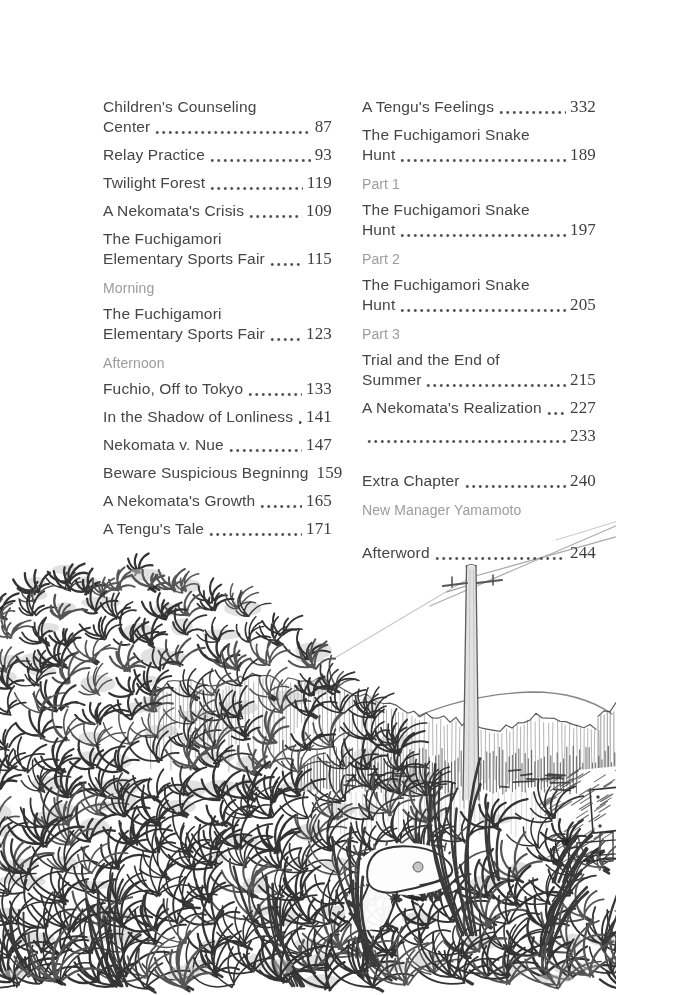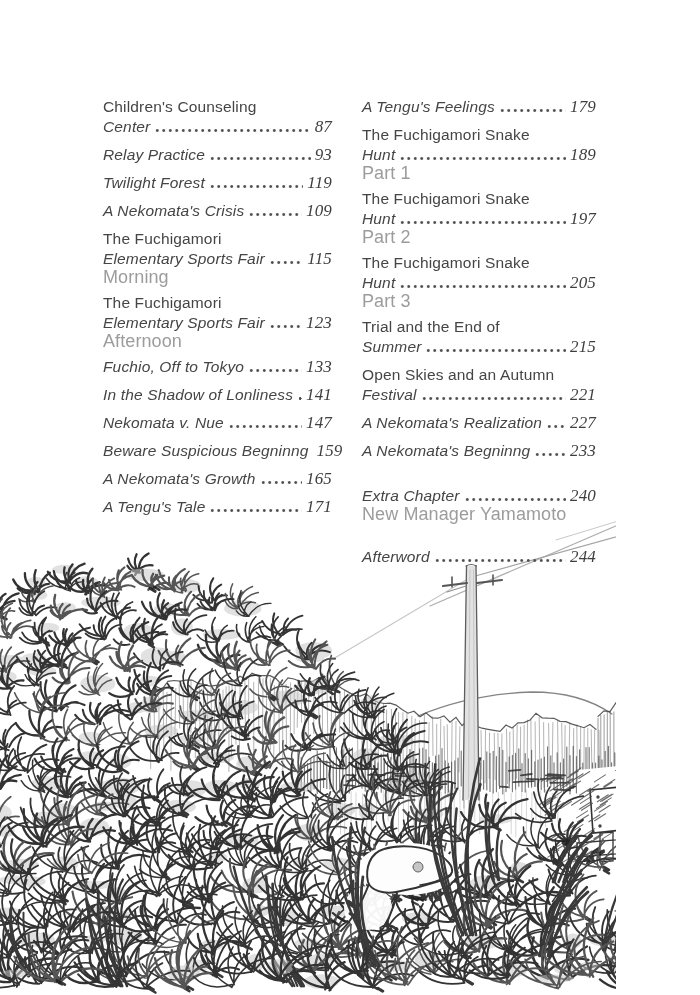--- a/index.html
+++ b/index.html
@@ -4,27 +4,27 @@
 <style>
   html,body{margin:0;padding:0;background:#ffffff;}
   .page{position:relative;width:616px;height:995px;background:#ffffff;overflow:hidden;
         font-family:"Liberation Sans", sans-serif;}
   .col{position:absolute;top:97px;}
   .col-left{left:103px;width:229px;}
   .col-right{left:362px;width:234px;}
   .entry{margin-bottom:8px;}
   .entry.gap{margin-top:25px;}
   .tl{font-size:15.5px;line-height:20px;color:#454545;letter-spacing:.15px;}
-  .lastline{display:flex;align-items:flex-start;font-style:italic;}
+  .lastline{display:flex;align-items:center;}
   .lastline .ttl{white-space:nowrap;}
   .leader{flex:1 1 auto;margin:0 4px;height:17px;
           background-image:radial-gradient(circle,#4e4e4e 1.15px,transparent 1.6px);
           background-size:6.5px 3px;background-repeat:repeat-x;background-position:0 12px;}
   .num{font-family:"Liberation Serif", serif;font-size:17px;line-height:20px;color:#3f3f3f;}
-  .sub{font-size:18px;line-height:15px;color:#9c9c9c;margin-top:1px;letter-spacing:.1px;}
+  .sub{font-size:14px;line-height:15px;color:#9c9c9c;margin-top:12px;letter-spacing:.1px;}
   .art{position:absolute;left:0;top:490px;width:700px;height:505px;}
 </style>
 </head>
 <body>
 
 <div class="page">
 
   <svg id="art" class="art" viewBox="0 490 700 505" aria-hidden="true">
       <path d="M706.0 512.0L468.0 578.0" fill="none" stroke="#9a9a9a" stroke-width="1.2" stroke-linecap="round" opacity="0.9"></path>
       <path d="M466.0 580.0L328.0 662.0" fill="none" stroke="#a8a8a8" stroke-width="1.1" stroke-linecap="round" opacity="0.65"></path>
@@ -502,21 +502,21 @@
           <span class="leader"></span>
           <span class="num">171</span>
         </div>
       </div>
     </div>
   <div class="col col-right" id="col-right">
       <div class="entry">
         <div class="tl lastline">
           <span class="ttl">A Tengu's Feelings</span>
           <span class="leader"></span>
-          <span class="num">179</span>
+          <span class="num">332</span>
         </div>
       </div>
       <div class="entry">
         <div class="tl">The Fuchigamori Snake</div>
         <div class="tl lastline">
           <span class="ttl">Hunt</span>
           <span class="leader"></span>
           <span class="num">189</span>
         </div>
         <div class="sub">Part 1</div>
@@ -541,37 +541,28 @@
       </div>
       <div class="entry">
         <div class="tl">Trial and the End of</div>
         <div class="tl lastline">
           <span class="ttl">Summer</span>
           <span class="leader"></span>
           <span class="num">215</span>
         </div>
       </div>
       <div class="entry">
-        <div class="tl">Open Skies and an Autumn</div>
-        <div class="tl lastline">
-          <span class="ttl">Festival</span>
-          <span class="leader"></span>
-          <span class="num">221</span>
-        </div>
-      </div>
-      <div class="entry">
         <div class="tl lastline">
           <span class="ttl">A Nekomata's Realization</span>
           <span class="leader"></span>
           <span class="num">227</span>
         </div>
       </div>
       <div class="entry">
         <div class="tl lastline">
-          <span class="ttl">A Nekomata's Begninng</span>
           <span class="leader"></span>
           <span class="num">233</span>
         </div>
       </div>
       <div class="entry gap">
         <div class="tl lastline">
           <span class="ttl">Extra Chapter</span>
           <span class="leader"></span>
           <span class="num">240</span>
         </div>

